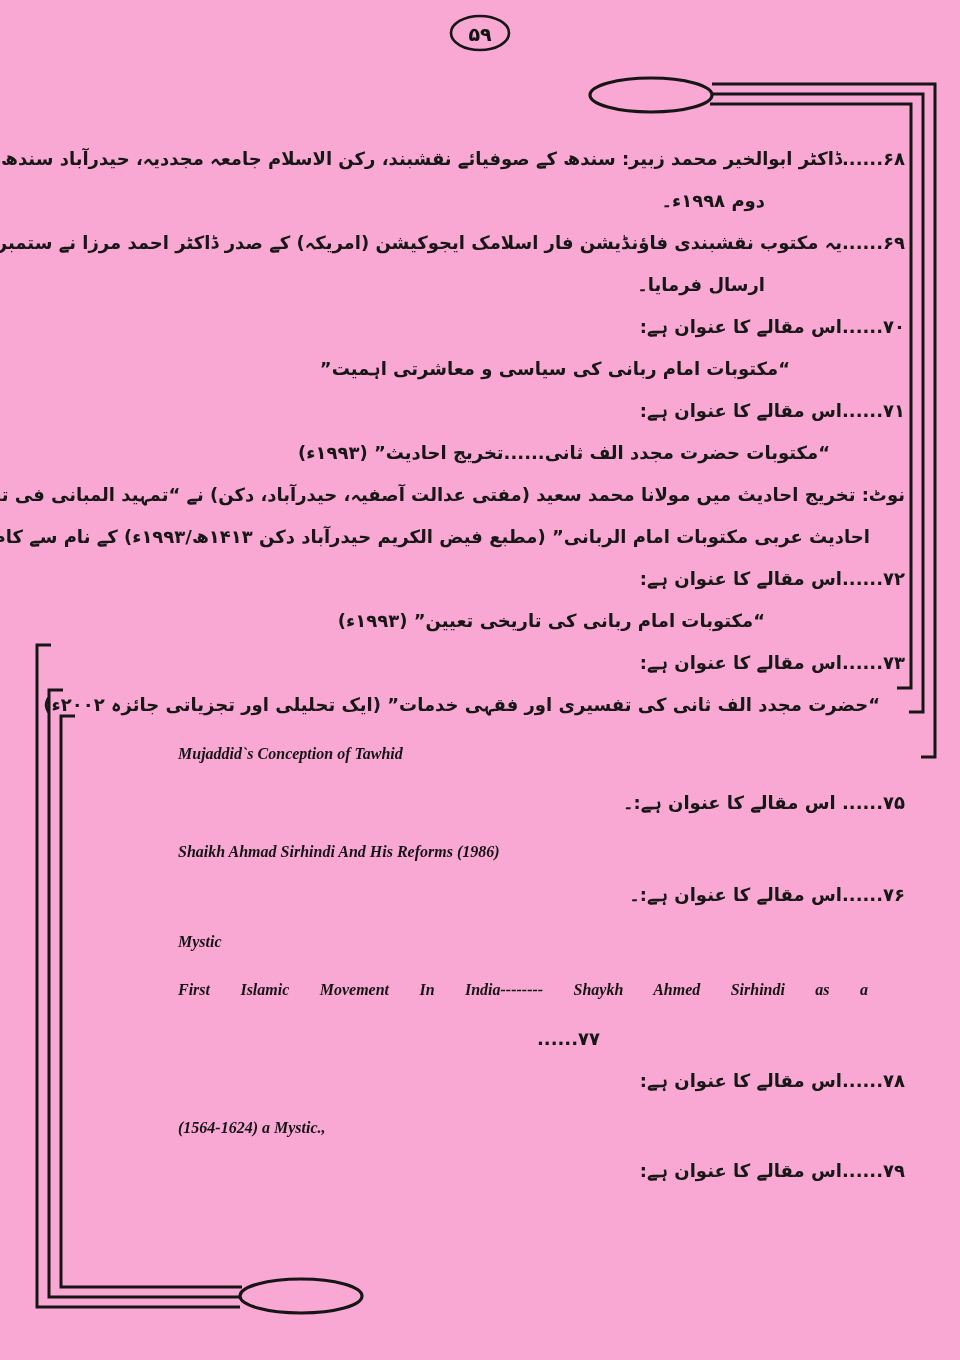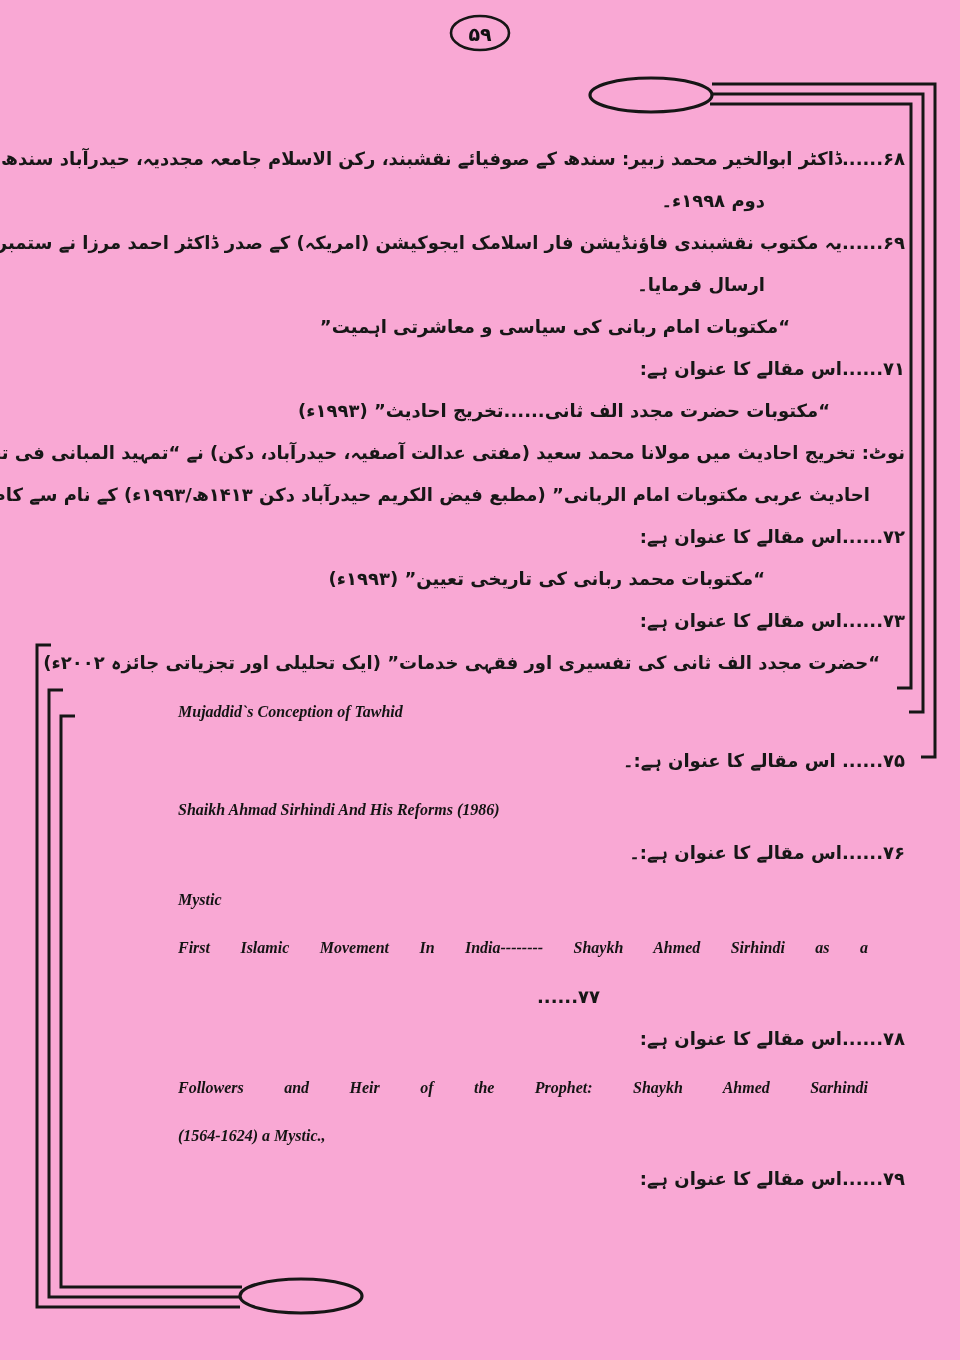--- a/index.html
+++ b/index.html
@@ -101,35 +101,35 @@
     <path d="M240 1307 H37 V645 H51" stroke-width="3"></path>
     <path d="M240 1297 H49 V690 H63" stroke-width="3"></path>
     <path d="M242 1287 H61 V716 H75" stroke-width="3"></path>
   </svg>
 
   <div class="content">
     <div class="line u">۶۸......ڈاکٹر ابوالخیر محمد زبیر: سندھ کے صوفیائے نقشبند، رکن الاسلام جامعہ مجددیہ، حیدرآباد سندھ، جلد اول، ۱۹۹۶ء، جلد</div>
     <div class="line u ri140">دوم ۱۹۹۸ء۔</div>
     <div class="line u">۶۹......یہ مکتوب نقشبندی فاؤنڈیشن فار اسلامک ایجوکیشن (امریکہ) کے صدر ڈاکٹر احمد مرزا نے ستمبر ۲۰۰۲ء میں راقم کو</div>
     <div class="line u ri140">ارسال فرمایا۔</div>
+    <div class="line u">۷۰......اس مقالے کا عنوان ہے:</div>
     <div class="line u ri115">“مکتوبات امام ربانی کی سیاسی و معاشرتی اہمیت”</div>
     <div class="line u">۷۱......اس مقالے کا عنوان ہے:</div>
     <div class="line u ri75">“مکتوبات حضرت مجدد الف ثانی......تخریج احادیث” (۱۹۹۳ء)</div>
     <div class="line u">نوٹ: تخریج احادیث میں مولانا محمد سعید (مفتی عدالت آصفیہ، حیدرآباد، دکن) نے “تمہید المبانی فی تخریج</div>
     <div class="line u ri35">احادیث عربی مکتوبات امام الربانی” (مطبع فیض الکریم حیدرآباد دکن ۱۴۱۳ھ/۱۹۹۳ء) کے نام سے کام کیا۔</div>
     <div class="line u">۷۲......اس مقالے کا عنوان ہے:</div>
-    <div class="line u ri140">“مکتوبات محمد ربانی کی تاریخی تعیین” (۱۹۹۳ء)</div>
+    <div class="line u ri140">“مکتوبات امام ربانی کی تاریخی تعیین” (۱۹۹۳ء)</div>
     <div class="line u">۷۳......اس مقالے کا عنوان ہے:</div>
     <div class="line u ri25">“حضرت مجدد الف ثانی کی تفسیری اور فقہی خدمات” (ایک تحلیلی اور تجزیاتی جائزہ ۲۰۰۲ء)</div>
     <div class="line e gap">Mujaddid`s Conception of Tawhid</div>
     <div class="line u gap">۷۵...... اس مقالے کا عنوان ہے:۔</div>
     <div class="line e gap">Shaikh Ahmad Sirhindi And His Reforms (1986)</div>
     <div class="line u">۷۶......اس مقالے کا عنوان ہے:۔</div>
     <div class="line e">Mystic</div>
     <div class="line e just">First Islamic Movement In India-------- Shaykh Ahmed Sirhindi as a</div>
     <div class="line u ri305 gap">۷۷......</div>
     <div class="line u">۷۸......اس مقالے کا عنوان ہے:</div>
-    <div class="line e just gap">Followers and Heir of the Prophet: Shaykh Ahmed Sarhindi</div>
     <div class="line e">(1564-1624) a Mystic.,</div>
     <div class="line u">۷۹......اس مقالے کا عنوان ہے:</div>
   </div>
 
 </div>
 
 </body></html>

